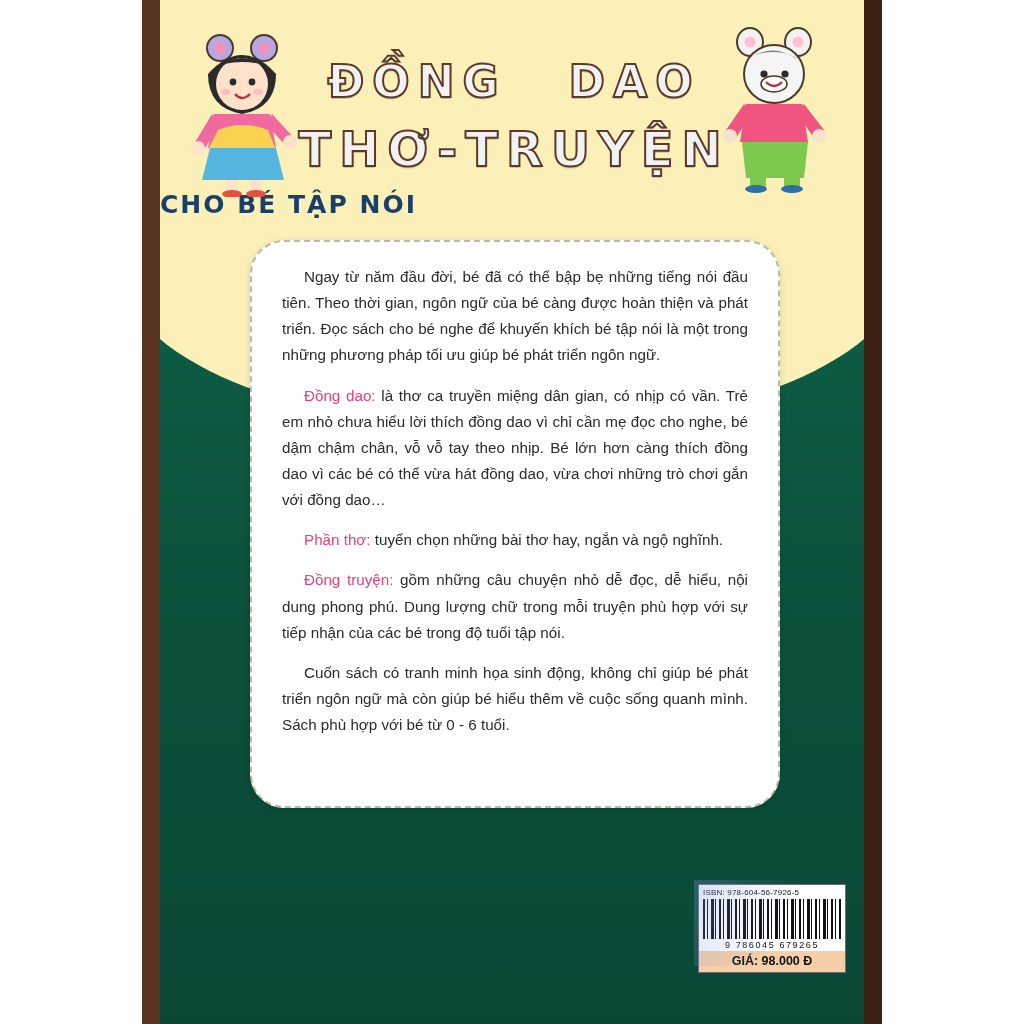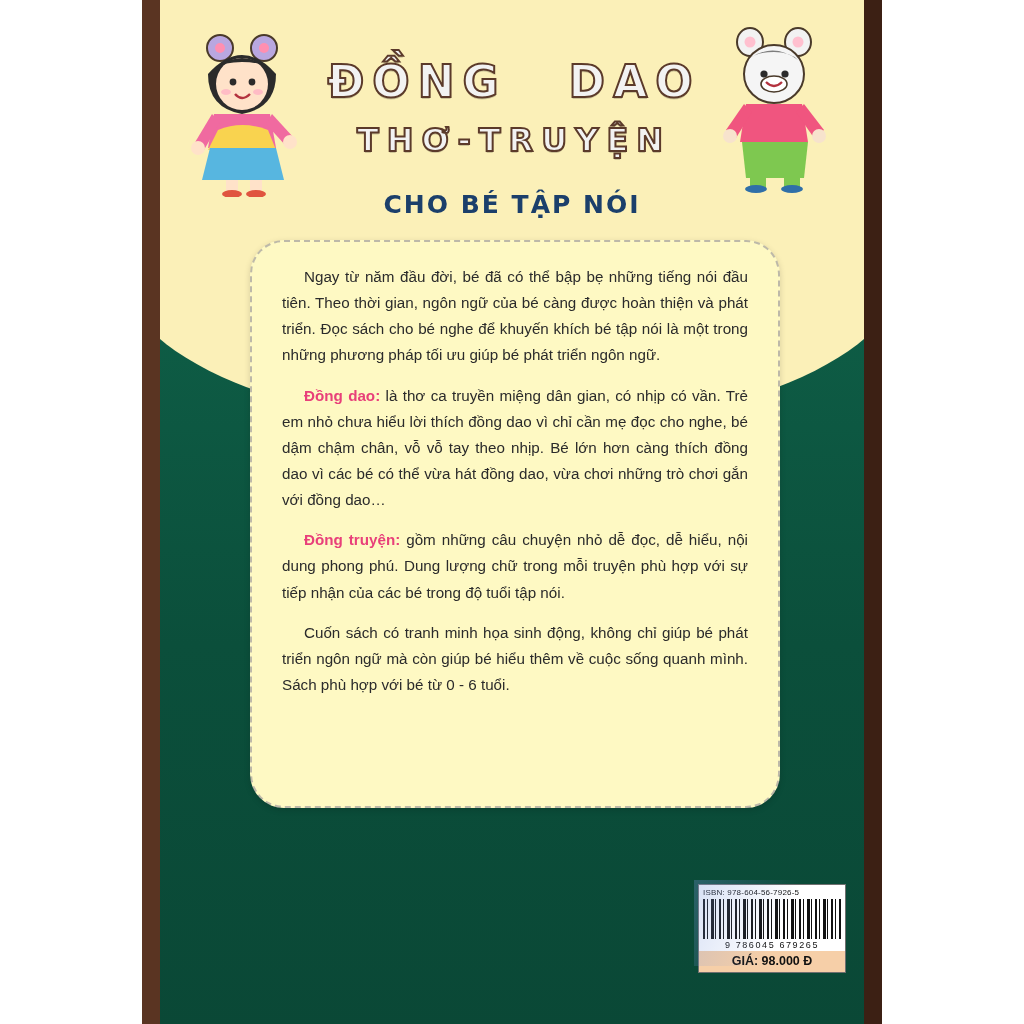--- a/index.html
+++ b/index.html
@@ -68,41 +68,40 @@
   .title-line1, .title-line2 {
     position: absolute;
     width: 100%;
     text-align: center;
     font-family: "DejaVu Sans", sans-serif;
     font-weight: bold;
     letter-spacing: 4px;
     white-space: nowrap;
   }
   .title-line1 { top: 38px; font-size: 44px; }
-  .title-line2 { top: 103px; font-size: 32px; }
+  .title-line2 { top: 103px; font-size: 48px; }
 
   .title-line1 .ch, .title-line2 .ch {
     display: inline-block;
     position: relative;
     margin: 0 2px;
     color: #f2f2f2;
     -webkit-text-stroke: 2px #5b3a2a;
     text-shadow: 0 2px 0 rgba(0,0,0,.18);
   }
   
   .c1 { color: #ffd24d; } .c2 { color: #8bcf4f; } .c3 { color: #ff8fb1; }
   .c4 { color: #6fc9e8; } .c5 { color: #c79bea; } .c6 { color: #ff9b50; }
   .c7 { color: #f06a6a; } .c8 { color: #7ed1b6; } .c9 { color: #ffe36a; }
   .c10 { color: #9fd95c; }
 
   .subtitle {
     position: absolute;
     top: 172px;
     width: 100%;
-    text-align: center;
     font-family: "DejaVu Sans", sans-serif;
     font-size: 25px;
     font-weight: bold;
     letter-spacing: 2px;
     color: #1b3f6b;
   }
 
   
   .kid {
     position: absolute;
@@ -110,40 +109,40 @@
   }
   .kid.girl { left: 30px; top: 22px; }
   .kid.boy  { left: 560px; top: 18px; }
 
   
   .text-panel {
     position: absolute;
     left: 90px; top: 240px;
     width: 530px;
     height: 568px;
-    background: #fef9c3;
+    background: #ffffff;
     border: 2px dashed #bdb9a9;
     border-radius: 34px;
     box-sizing: border-box;
     padding: 22px 30px 18px 30px;
     box-shadow: 0 2px 6px rgba(0,0,0,.15);
   }
 
   .text-panel p {
     margin: 0 0 14px 0;
     font-family: "Liberation Sans", sans-serif;
     font-size: 15.2px;
     line-height: 1.72;
     color: #2b2b2b;
     text-align: justify;
     text-indent: 22px;
   }
   .text-panel p:last-child { margin-bottom: 12px; }
 
-  .hl-pink  { color: #e8407a; font-weight: bold; }
+  .hl-pink  { color: #e8407a; font-weight: normal; }
   .hl-pink2 { color: #e8407a; }
 
   
   .barcode-box {
     position: absolute;
     left: 538px; top: 884px;
     width: 148px;
     background: #ffffff;
     border: 1px solid #6f6f6f;
     box-sizing: border-box;
@@ -282,20 +281,23 @@
     </div>
 
     <div class="text-panel">
       <p>Ngay từ năm đầu đời, bé đã có thể bập bẹ những tiếng nói đầu tiên. Theo thời gian, ngôn ngữ của bé càng được hoàn thiện và phát triển. Đọc sách cho bé nghe để khuyến khích bé tập nói là một trong những phương pháp tối ưu giúp bé phát triển ngôn ngữ.</p>
 
 
       <p>
         <span class="hl-pink">Đồng dao:</span><span> là thơ ca truyền miệng dân gian, có nhịp có vần. Trẻ em nhỏ chưa hiểu lời thích đồng dao vì chỉ cần mẹ đọc cho nghe, bé dậm chậm chân, vỗ vỗ tay theo nhịp. Bé lớn hơn càng thích đồng dao vì các bé có thể vừa hát đồng dao, vừa chơi những trò chơi gắn với đồng dao…</span>
       </p>
 
+      <p>
+        <span class="hl-pink">Phần thơ:</span><span> tuyển chọn những bài thơ hay, ngắn và ngộ nghĩnh.</span>
+      </p>
 
       <p>
         <span class="hl-pink">Đồng truyện:</span><span> gồm những câu chuyện nhỏ dễ đọc, dễ hiểu, nội dung phong phú. Dung lượng chữ trong mỗi truyện phù hợp với sự tiếp nhận của các bé trong độ tuổi tập nói.</span>
       </p>
 
       <p>Cuốn sách có tranh minh họa sinh động, không chỉ giúp bé phát triển ngôn ngữ mà còn giúp bé hiểu thêm về cuộc sống quanh mình. Sách phù hợp với  bé từ  0 - 6 tuổi.</p>
     </div>
 
     <div class="barcode-box">
       <div class="isbn-text">ISBN: 978-604-56-7926-5</div>

